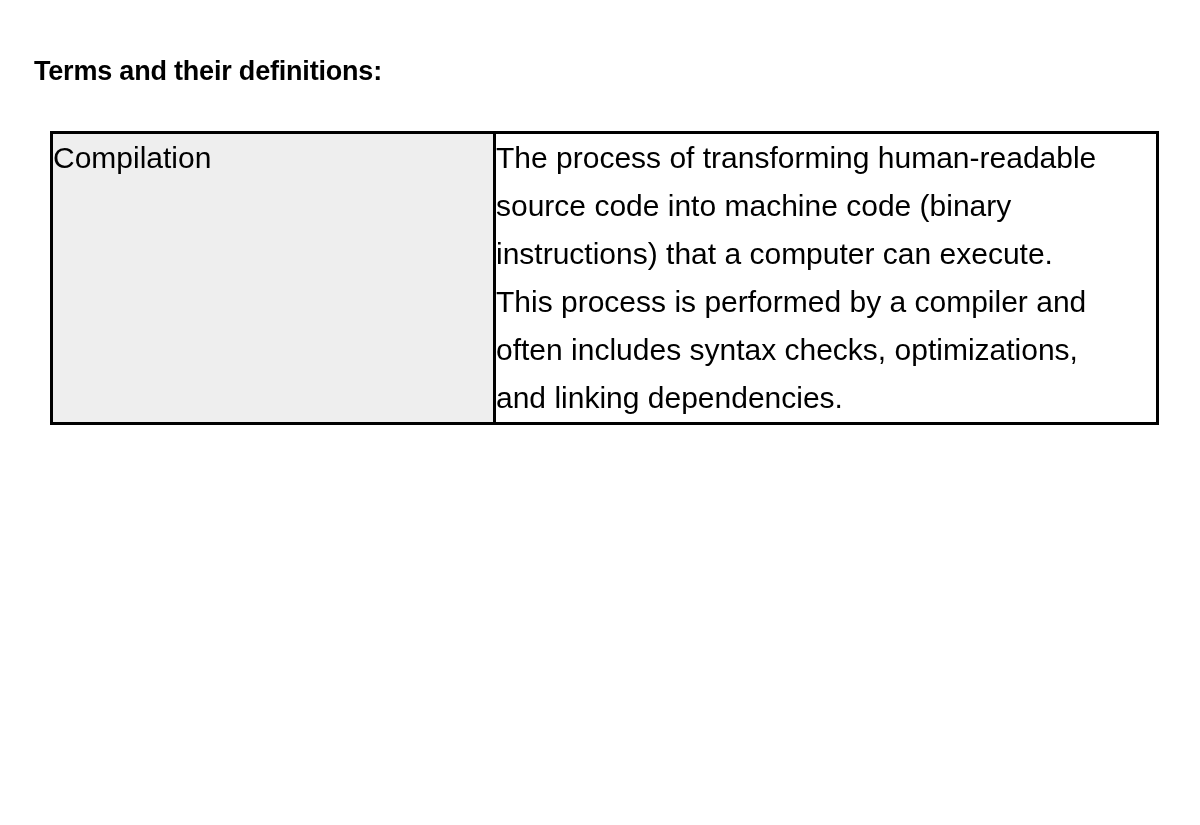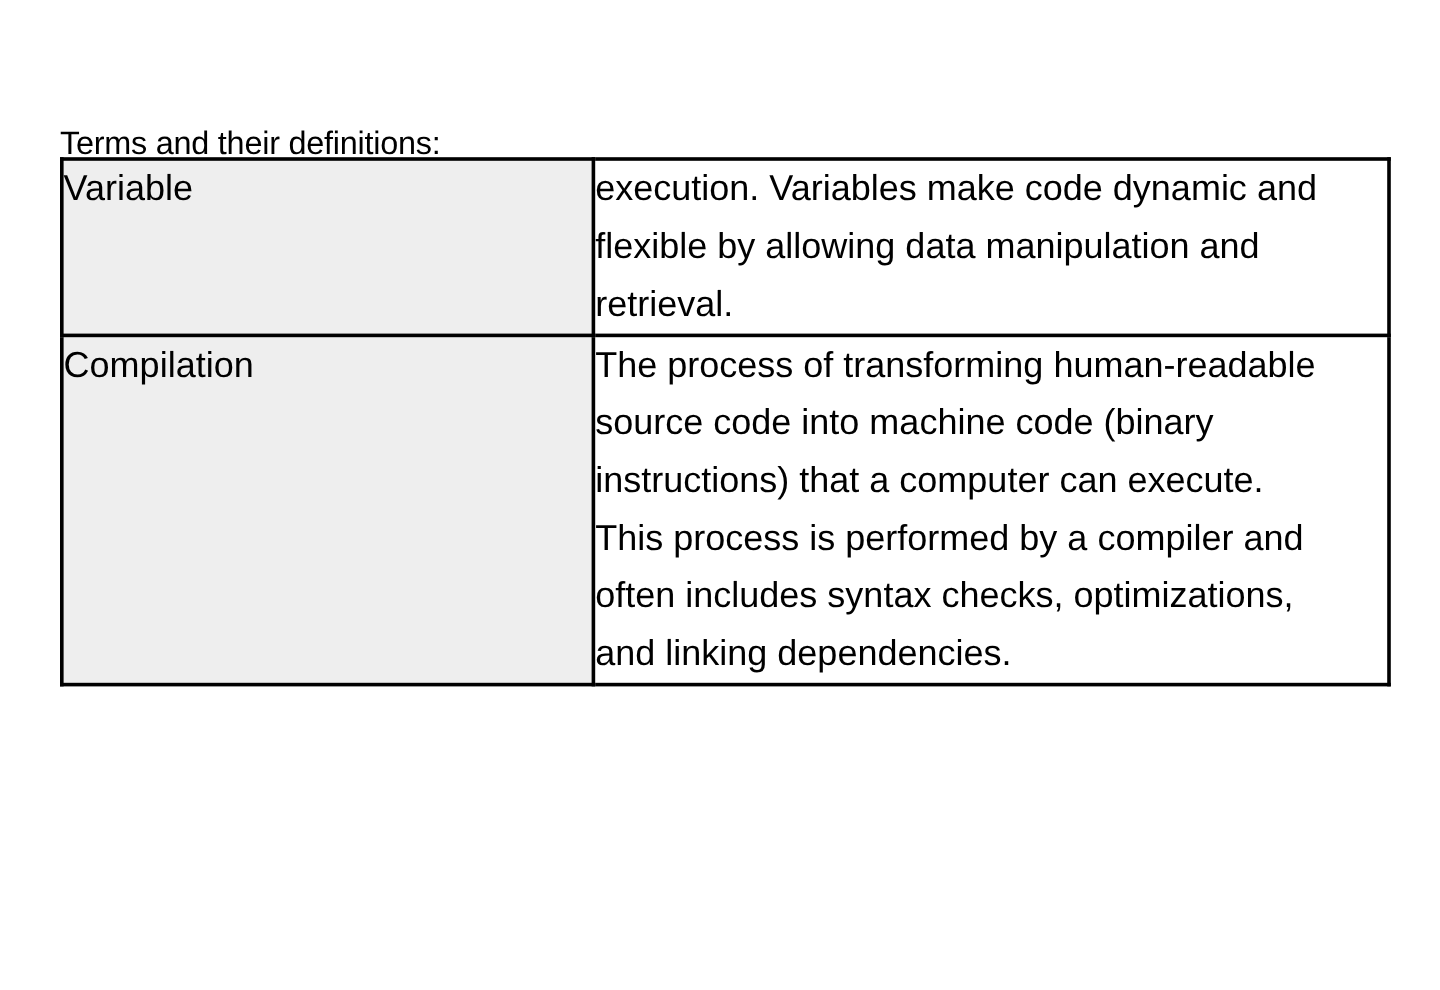--- a/index.html
+++ b/index.html
@@ -18,29 +18,28 @@
 
   .page {
     position: absolute;
     top: 0; left: 0;
     width: 1200px;
     height: 825px;
   }
 
   .page-title {
     position: absolute;
-    left: 50px;
+    left: 34px;
     top: 55px;
     font-size: 27px;
-    font-weight: normal;
+    font-weight: bold;
     letter-spacing: -0.2px;
     line-height: 1.2;
     color: #000000;
     white-space: nowrap;
-    margin-top: 48px;
   }
 
   .terms-table {
     position: absolute;
     left: 50px;
     top: 131px;
     width: 1100px;
     border-collapse: collapse;
     table-layout: fixed;
   }
@@ -80,28 +79,20 @@
 <body>
 
 <div class="page">
 
   <div class="page-title">Terms and their definitions:</div>
 
   <table class="terms-table">
     <tbody>
       <tr>
         <td class="term-cell">
-          <div class="term-text">Variable</div>
-        </td>
-        <td class="def-cell">
-          <div class="def-text">execution. Variables make code dynamic and flexible by allowing data manipulation and retrieval.</div>
-        </td>
-      </tr>
-      <tr>
-        <td class="term-cell">
           <div class="term-text">Compilation</div>
         </td>
         <td class="def-cell">
           <div class="def-text">The process of transforming human-readable source code into machine code (binary instructions) that a computer can execute. This process is performed by a compiler and often includes syntax checks, optimizations, and linking dependencies.</div>
         </td>
       </tr>
     </tbody>
   </table>
 
 </div>

